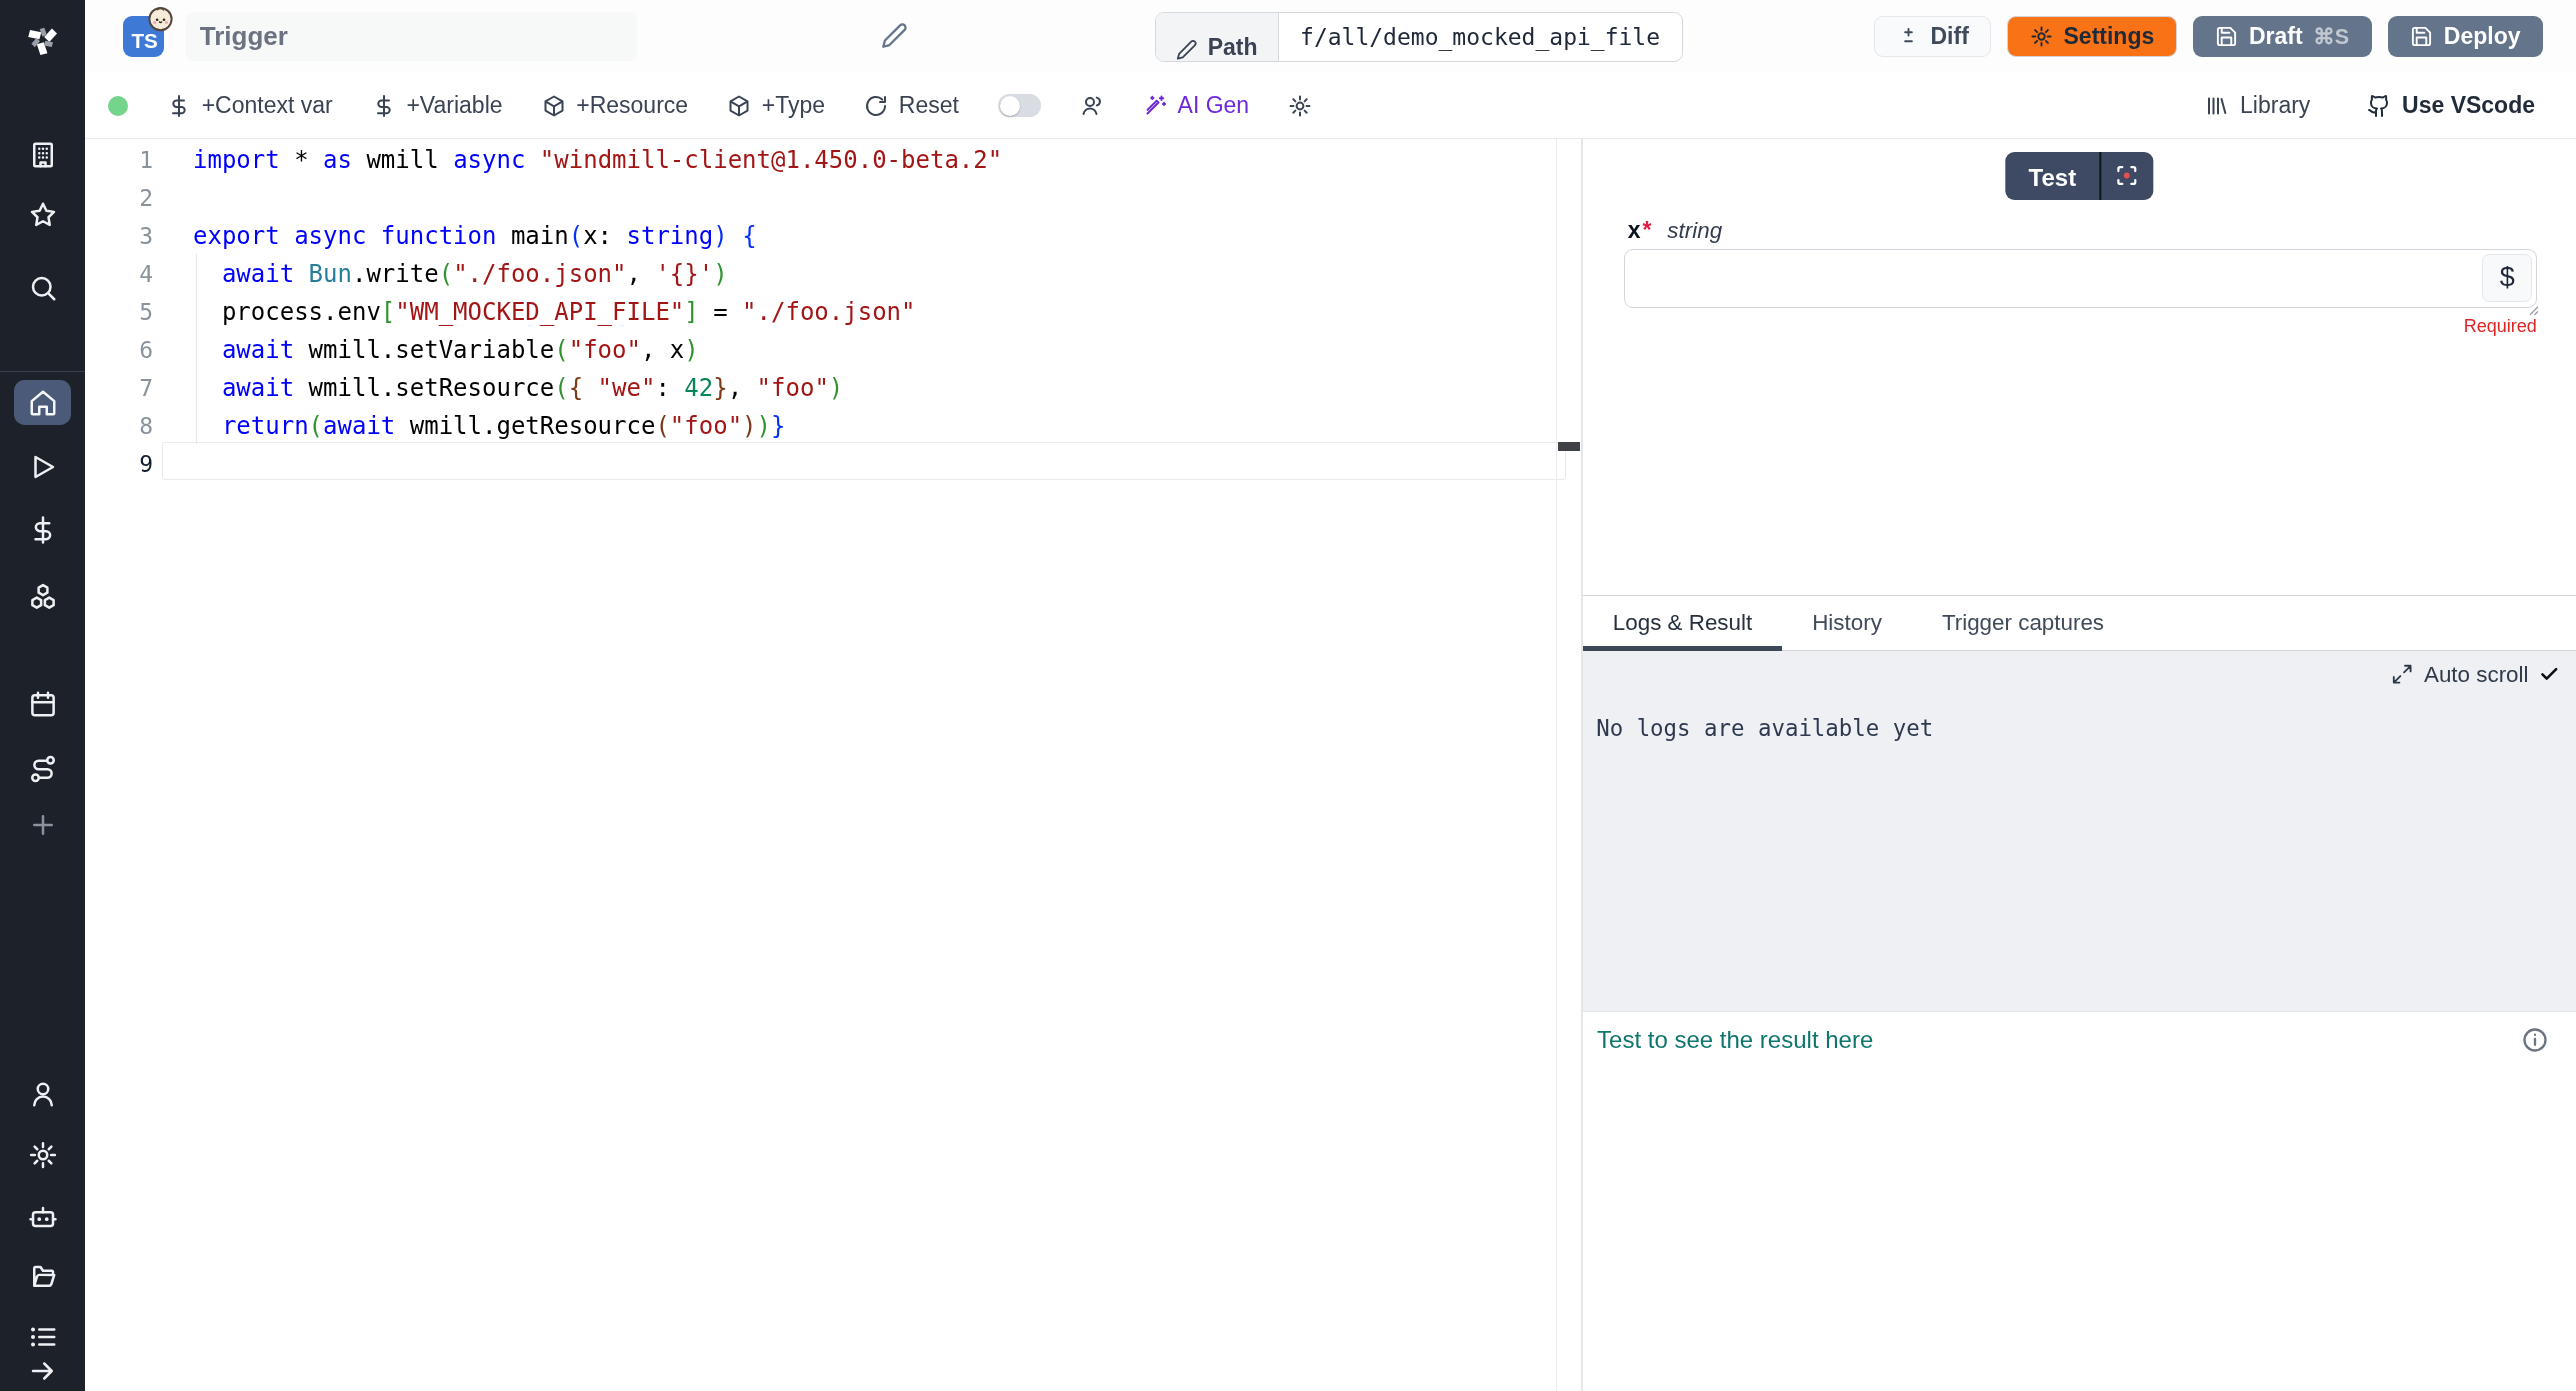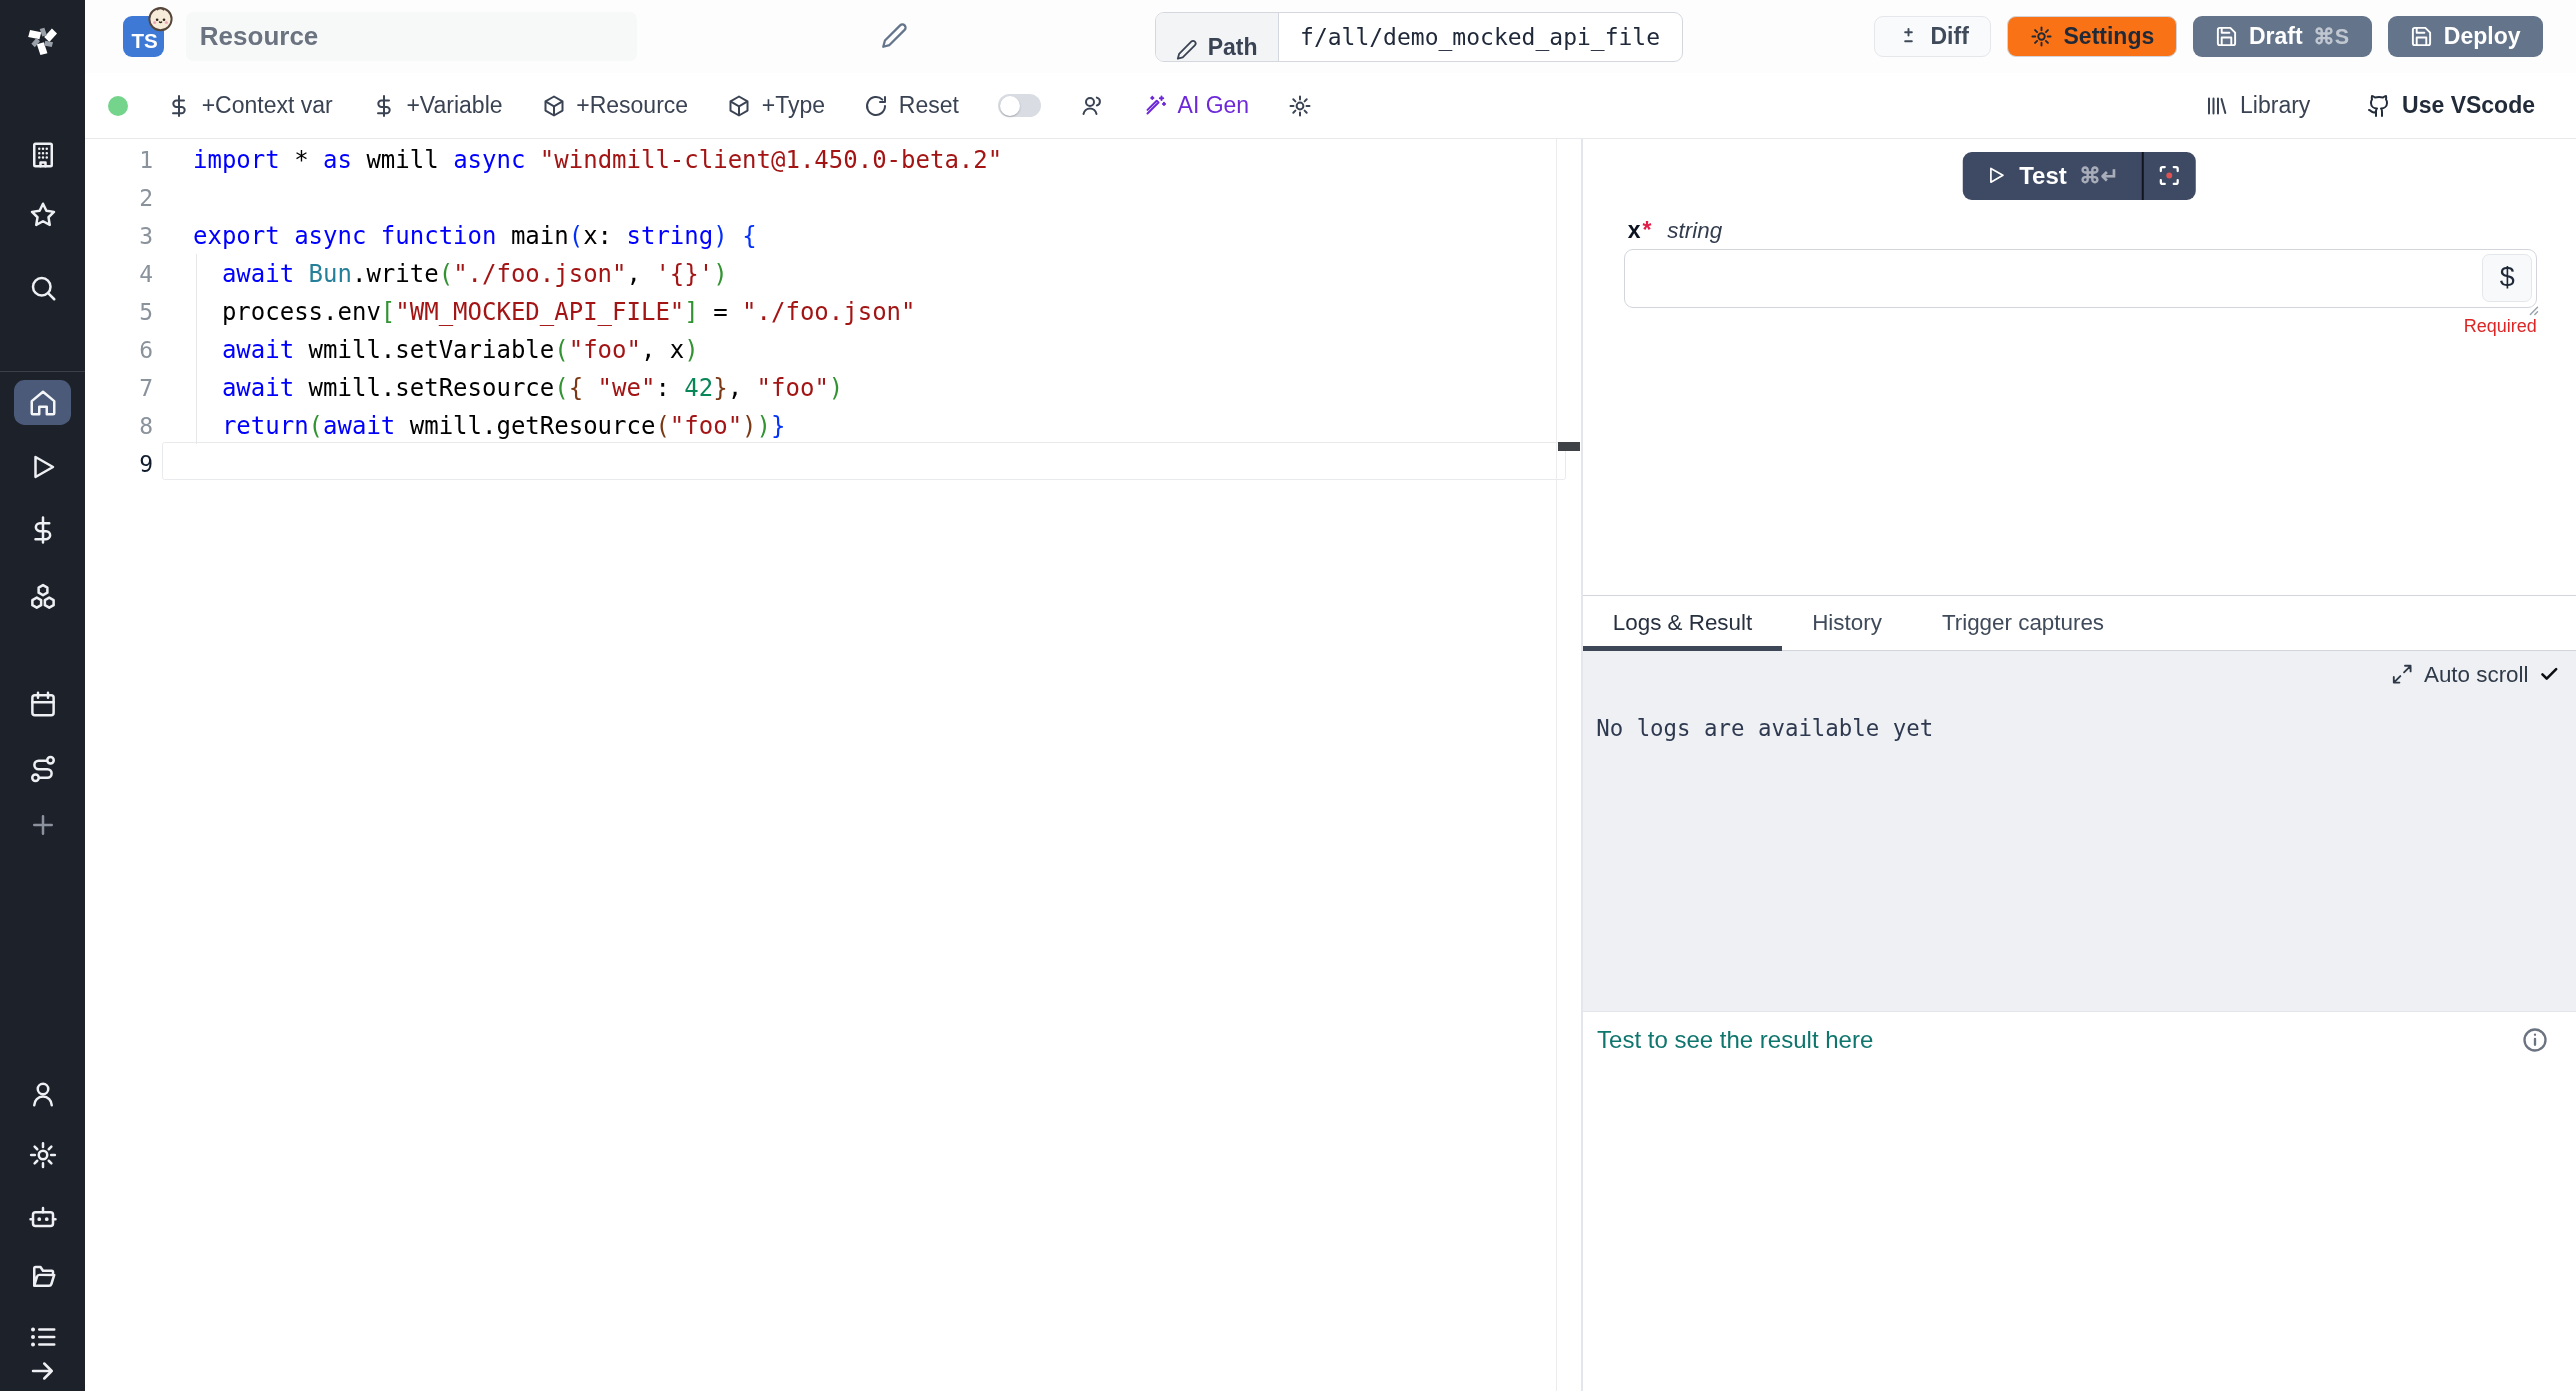--- a/index.html
+++ b/index.html
@@ -88,21 +88,21 @@
   .overview .marker { position:absolute; left:0.9px; right:0.9px; top:303px; height:9px; background:#3f4348; }
 
   .vdivider { width:1.8px; background:#e3e6ea; flex:0 0 1.8px; }
 
   
   .rightpane { width:993px; display:flex; flex-direction:column; background:#fff; }
   .pane-top { height:456px; position:relative; flex:0 0 456px; }
   .test-group { position:absolute; top:12.5px; left:50%; transform:translateX(-50%); height:48px;
                 background:#3e4a64; border-radius:9px; display:flex; overflow:hidden; }
   .test-main { display:flex; align-items:center; gap:12.5px; padding:0 23px; border:none; background:none;
-               color:#fff; font-size:24px; font-weight:700; cursor:pointer; }
+               color:#fff; font-size:24px; font-weight:700; cursor:pointer;flex-direction:column; }
   .test-main svg { width:20.6px; height:20.6px; }
   .test-kbd { font-weight:600; font-size:21.5px; color:rgba(255,255,255,.55); }
   .test-sep { width:1.8px; background:#10151f; }
   .test-capture { width:52px; border:none; background:none; display:flex; align-items:center;
                   justify-content:center; color:#fff; cursor:pointer; }
   .test-capture svg { width:27px; height:27px; }
   .arg-label { position:absolute; top:78px; left:45px; display:flex; align-items:baseline; font-size:23px; }
   .arg-name { font-weight:700; color:#0b1220; }
   .arg-star { font-weight:700; color:#e11d48; margin-left:1.8px; }
   .arg-type { margin-left:16px; font-style:italic; font-size:22.4px; color:#333d4e; }
@@ -269,21 +269,21 @@
           <path d="M9.2 4.6c1.2-1.1 4.6-1.2 5.4.3" fill="none" stroke="#55453a" stroke-width="1.3" stroke-linecap="round"></path>
           <circle cx="9.2" cy="13" r="1.1" fill="#33281f"></circle>
           <circle cx="14.9" cy="13" r="1.1" fill="#33281f"></circle>
           <circle cx="7.2" cy="15.3" r="1.3" fill="#f2a6b8"></circle>
           <circle cx="16.9" cy="15.3" r="1.3" fill="#f2a6b8"></circle>
           <path d="M11.2 14.9c.5.6 1.2.6 1.7 0" fill="none" stroke="#33281f" stroke-width="1.2" stroke-linecap="round"></path>
         </svg>
       </div>
 
       <div class="title-box">
-        <span>Resource</span>
+        <span>Trigger</span>
       </div>
 
       <button class="pencil-btn">
         <svg viewBox="0 0 24 24" fill="none" stroke="currentColor" stroke-width="2" stroke-linecap="round" stroke-linejoin="round">
             <path d="M17 3a2.8 2.8 0 1 1 4 4L7.5 20.5 2 22l1.5-5.5z"></path>
           </svg>
       </button>
 
       <div class="path-pill">
         <div class="path-left">

